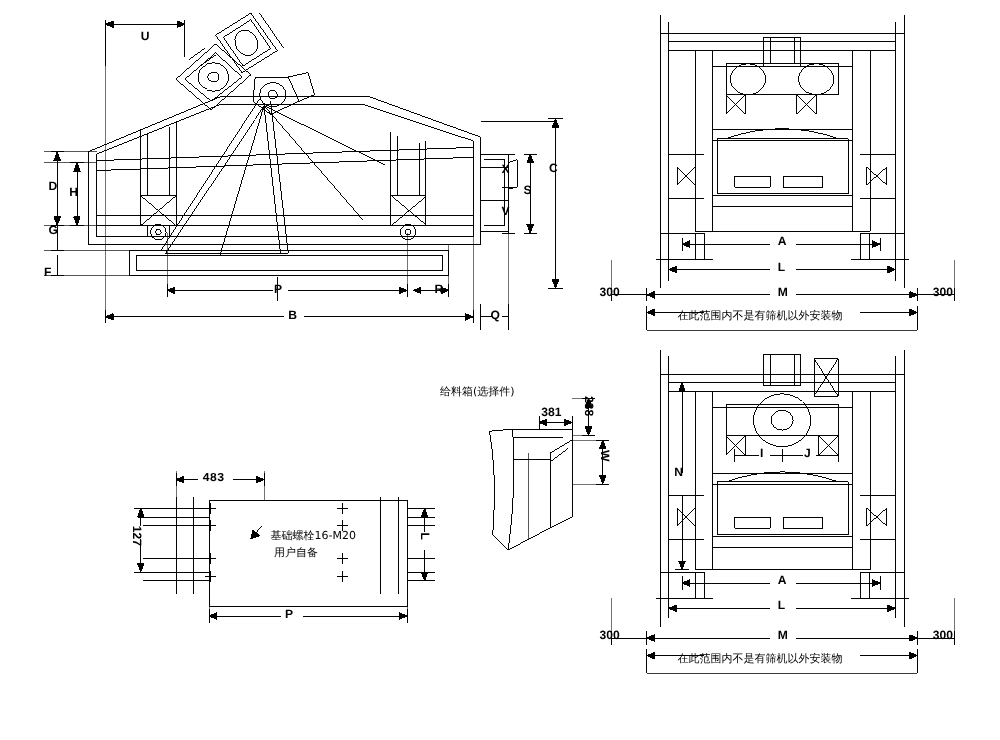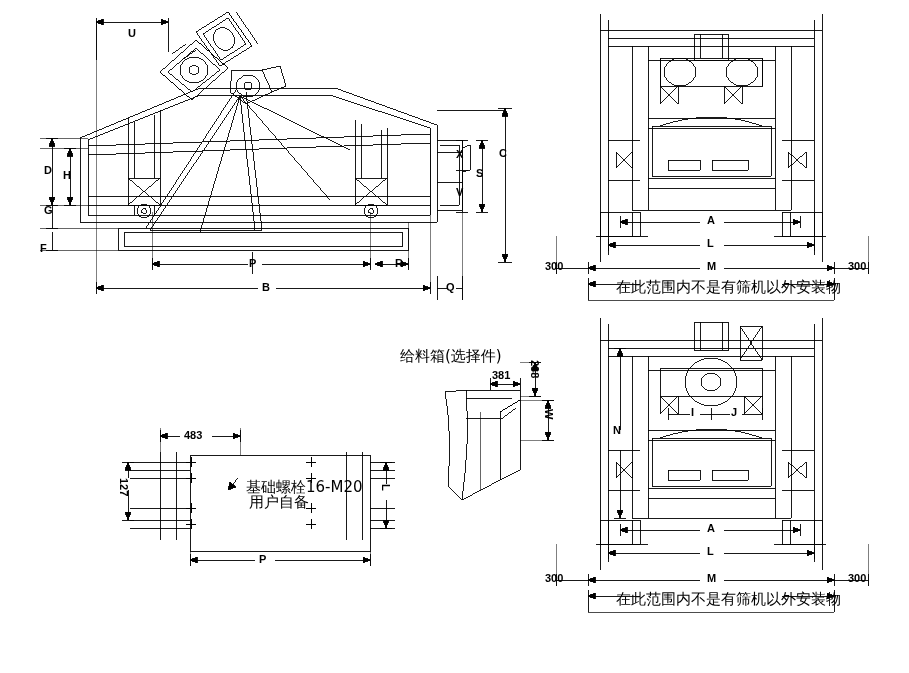--- a/index.html
+++ b/index.html
@@ -2,21 +2,21 @@
 <html><head>
 <meta charset="utf-8">
 <style>
   html,body{margin:0;padding:0;background:#ffffff;}
   body{width:909px;height:673px;position:relative;overflow:hidden;
        font-family:"Liberation Sans", sans-serif;color:#000;}
   .stage{position:absolute;left:0;top:0;width:909px;height:673px;}
   svg{position:absolute;left:0;top:0;width:909px;height:673px;}
   .lbl{position:absolute;font-size:11px;line-height:11px;color:#000;white-space:nowrap;}
   .lbl.b{font-weight:bold;}
-  .lbl.cn{font-family:"DejaVu Sans", sans-serif;font-size:15px;}
+  .lbl.cn{font-family:"DejaVu Sans", sans-serif;font-size:10px;}
   .vert{writing-mode:vertical-rl;text-orientation:mixed;}
 </style>
 </head>
 <body>
 
 <div class="stage">
 
 <svg viewBox="0 0 909 673" xmlns="http://www.w3.org/2000/svg">
   <g stroke="#000" fill="none" stroke-width="0.9" shape-rendering="crispEdges">
 
@@ -394,20 +394,20 @@
 <div class="lbl b" style="left:731px;top:407px;">J</div>
 <div class="lbl b" style="left:545px;top:573px;">300</div>
 <div class="lbl b" style="left:848px;top:573px;">300</div>
 <div class="lbl cn" style="left:616px;top:594px;">在此范围内不是有筛机以外安装物</div>
 
 <div class="lbl cn" style="left:400px;top:351px;">给料箱(选择件)</div>
 <div class="lbl b" style="left:492px;top:370px;">381</div>
 <div class="lbl b vert" style="left:529px;top:360px;height:34px;">238</div>
 <div class="lbl b vert" style="left:543px;top:409px;">W</div>
 
-<div class="lbl b" style="left:184px;top:430px;">483</div>
+<div class="lbl b" style="left:184px;top:430px;font-family:Liberation Mono, monospace;">483</div>
 <div class="lbl b vert" style="left:118px;top:478px;">127</div>
 <div class="lbl b" style="left:259px;top:554px;">P</div>
 <div class="lbl b vert" style="left:380px;top:484px;">L</div>
 <div class="lbl cn" style="left:246px;top:482px;">基础螺栓16-M20</div>
 <div class="lbl cn" style="left:249px;top:497px;text-align:right;">用户自备</div>
 
 </div>
 
 </body></html>

